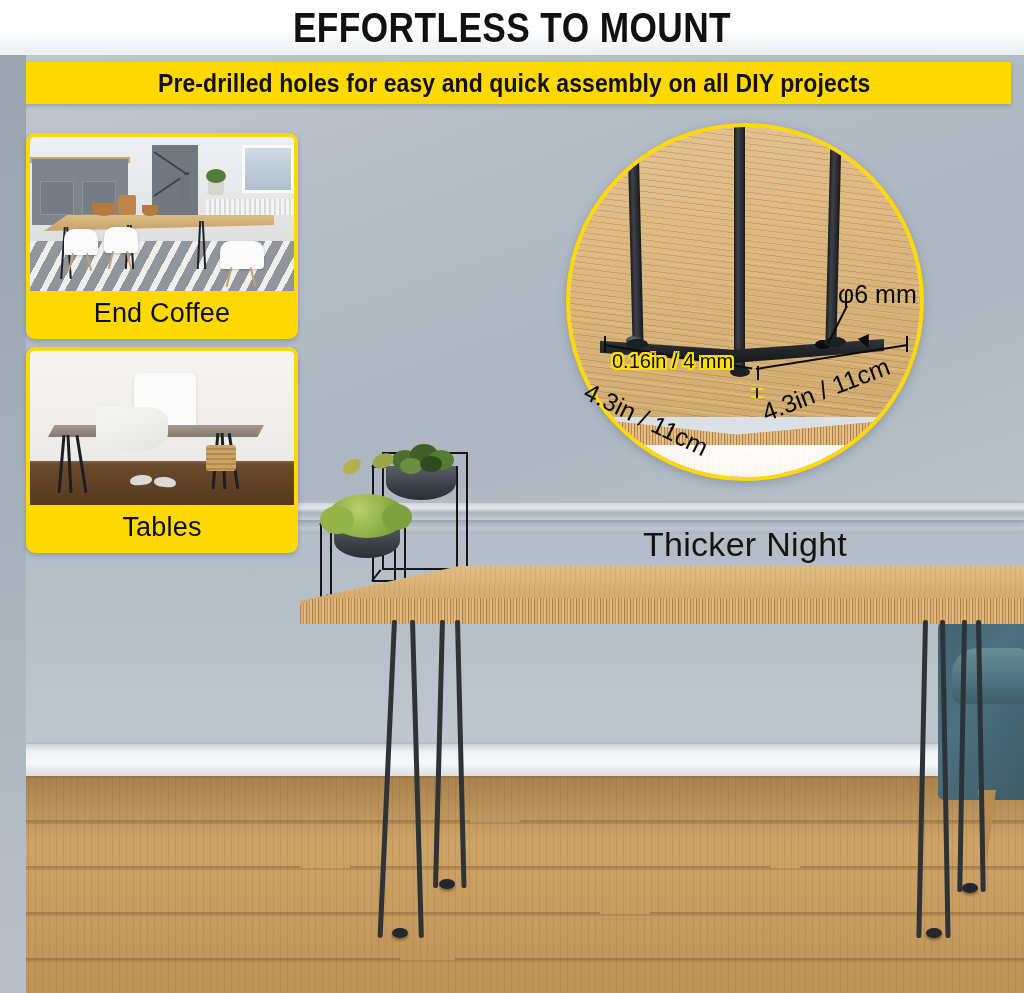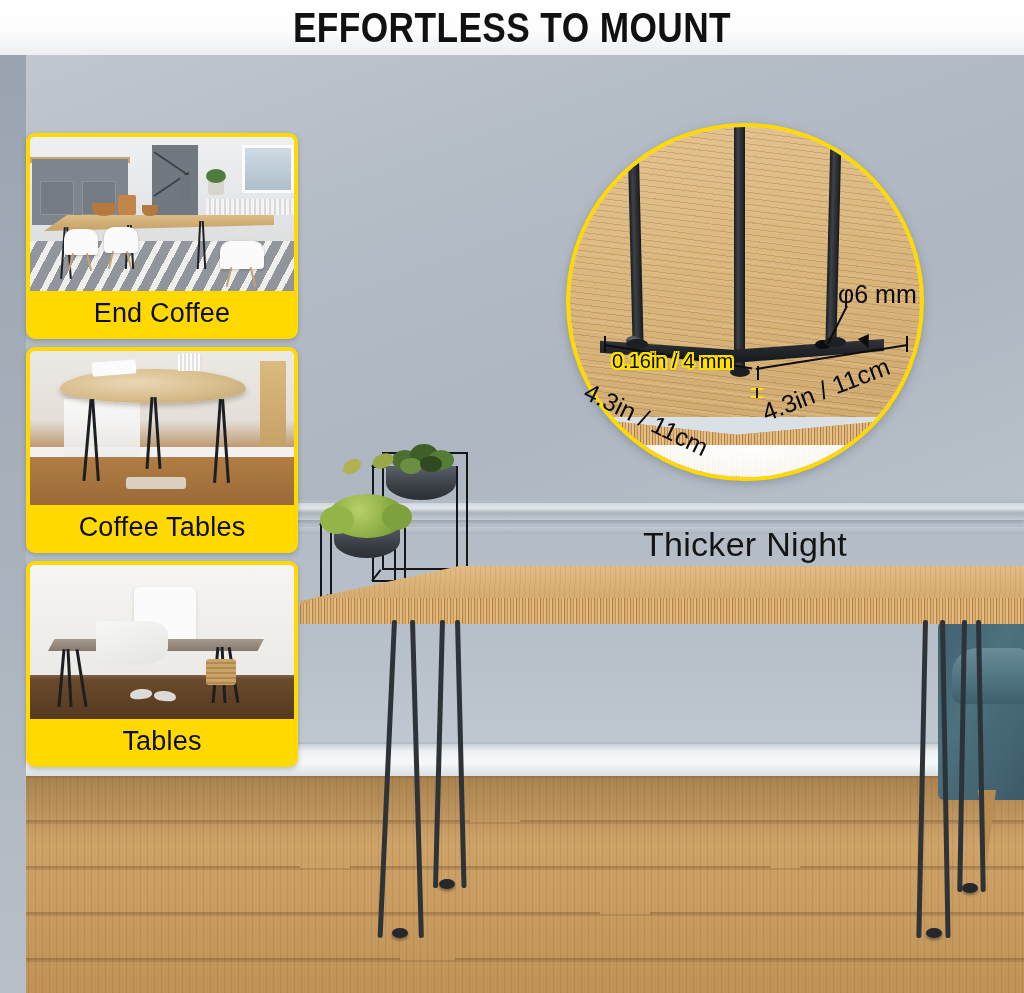--- a/index.html
+++ b/index.html
@@ -450,20 +450,23 @@
 
   <div class="dim dim-top">0.16in / 4 mm</div>
   <div class="dim dim-left">4.3in / 11cm</div>
   <div class="dim dim-right">4.3in / 11cm</div>
   <div class="dim dim-dia">φ6 mm</div>
 
   <div class="thicker-base">Thicker Night</div>
 
   <div class="header-band"></div>
   <div class="headline">EFFORTLESS TO MOUNT</div>
+  <div class="subbanner">
+    <div class="subbanner-text">Pre-drilled holes for easy and quick assembly on all DIY projects</div>
+  </div>
 
   <div class="left-strip"></div>
 
   <div class="cards">
 
 
     <div class="card">
       <div class="card-photo p2">
         <div class="sbtop"></div>
         <div class="sideboard"></div>
@@ -496,40 +499,20 @@
         <div class="cleg" style="left:98px;top:114px;height:18px;transform:rotate(-14deg);"></div>
         <div class="chair" style="left:190px;top:104px;width:44px;height:28px;"></div>
         <div class="cleg" style="left:198px;top:130px;height:20px;transform:rotate(14deg);"></div>
         <div class="cleg" style="left:222px;top:130px;height:20px;transform:rotate(-14deg);"></div>
       </div>
       <div class="card-label">
         <span>End Coffee</span>
       </div>
     </div>
 
-    <div class="card">
-      <div class="card-photo p3">
-        <div class="door"></div>
-        <div class="wallbase"></div>
-        <div class="curtain"></div>
-        <div class="slab"></div>
-        <div class="book"></div>
-        <div class="lamp"></div>
-        <div class="c3leg" style="left:56px;top:48px;height:82px;transform:rotate(5deg);"></div>
-        <div class="c3leg" style="left:64px;top:48px;height:82px;transform:rotate(-4deg);"></div>
-        <div class="c3leg" style="left:118px;top:46px;height:72px;transform:rotate(4deg);"></div>
-        <div class="c3leg" style="left:126px;top:46px;height:72px;transform:rotate(-4deg);"></div>
-        <div class="c3leg" style="left:186px;top:48px;height:84px;transform:rotate(4deg);"></div>
-        <div class="c3leg" style="left:194px;top:48px;height:84px;transform:rotate(-4deg);"></div>
-        <div style="position:absolute;left:96px;top:126px;width:60px;height:12px;background:#e9e6e1;border-radius:3px;opacity:.8;"></div>
-      </div>
-      <div class="card-label">
-        <span>Coffee Tables</span>
-      </div>
-    </div>
 
     <div class="card">
       <div class="p4 card-photo">
         <div class="wall"></div>
         <div class="pillow"></div>
         <div class="benchtop"></div>
         <div class="throw"></div>
         <div class="bleg" style="left:30px;top:84px;height:58px;transform:rotate(5deg);"></div>
         <div class="bleg" style="left:38px;top:84px;height:58px;transform:rotate(-3deg);"></div>
         <div class="bleg" style="left:50px;top:84px;height:58px;transform:rotate(-9deg);"></div>

